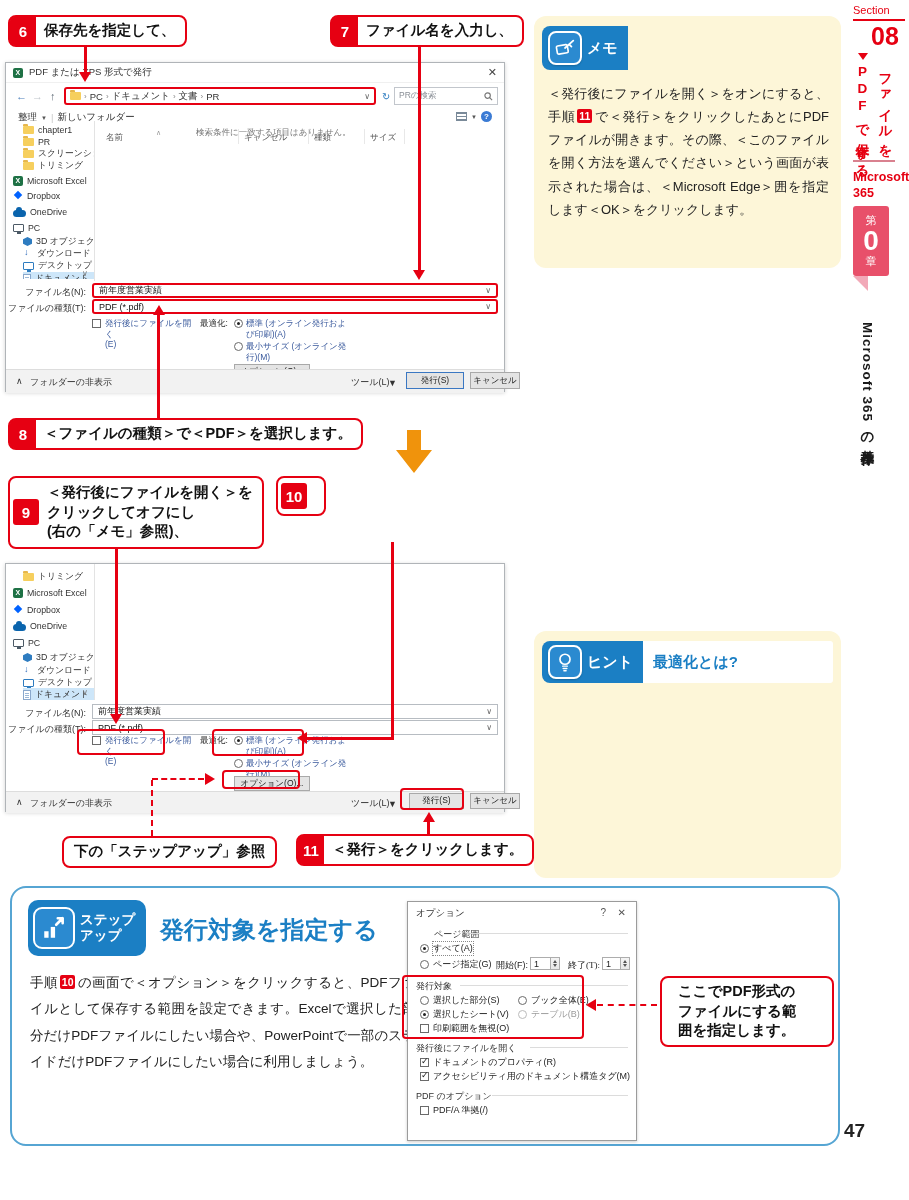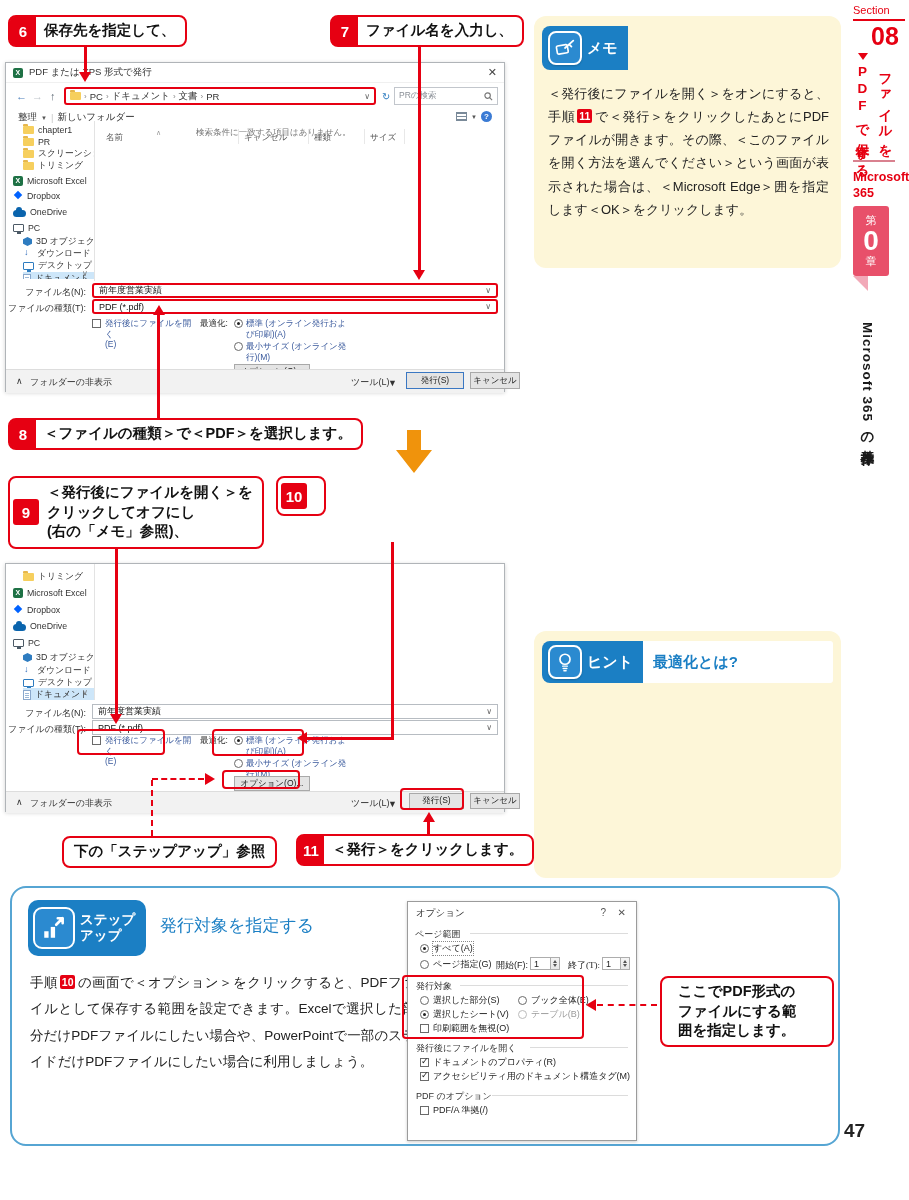--- a/index.html
+++ b/index.html
@@ -105,21 +105,21 @@
     font-size:10.5px;font-weight:bold;min-width:15px;height:14px;border-radius:2px;padding:0 2px;
     vertical-align:1px;margin:0 2px;}
 
   
   .stepup{position:absolute;background:#fff;border:2.5px solid #56a5d3;border-radius:16px;z-index:5;}
   .su-label{position:absolute;left:16px;top:12px;width:118px;height:56px;background:var(--blue);
     border-radius:10px;color:#fff;font-weight:bold;font-size:13.5px;line-height:1.2;
     display:flex;align-items:center;gap:5px;padding-left:5px;}
   .su-ico{width:42px;height:42px;background:#2b8ad0;border:2px solid #fff;border-radius:9px;
     display:flex;align-items:center;justify-content:center;flex:0 0 auto;}
-  .su-title{position:absolute;left:148px;top:26px;color:var(--blue);font-weight:normal;font-size:17px;}
+  .su-title{position:absolute;left:148px;top:26px;color:var(--blue);font-weight:bold;font-size:24px;}
   .su-body{position:absolute;left:18px;top:82px;width:386px;font-size:13.5px;line-height:1.95;color:#222;text-align:justify;}
 
   
   .optdlg{position:absolute;background:#fff;border:1px solid #9b9b9b;box-shadow:0 1px 3px rgba(0,0,0,.2);z-index:10;font-size:9px;color:#222;}
   .od-title{position:absolute;left:8px;top:5px;font-size:9.5px;color:#333;}
   .od-x{position:absolute;top:5px;color:#555;font-size:10px;}
   .od-group{position:absolute;font-size:9px;color:#333;}
   .gline{position:absolute;height:1px;background:#dcdcdc;}
   .od-item{position:absolute;display:flex;align-items:center;gap:4px;font-size:9px;color:#222;white-space:nowrap;}
   .od-item .rdo{width:9px;height:9px;border:1px solid #6a6a6a;border-radius:50%;position:relative;flex:0 0 auto;background:#fff;}
@@ -486,21 +486,21 @@
     <div class="su-body">
       <span>手順</span><span class="ibadge">10</span><span>の画面で＜オプション＞をクリックすると、PDFファイルとして保存する範囲を設定できます。Excelで選択した部分だけPDFファイルにしたい場合や、PowerPointで一部のスライドだけPDFファイルにしたい場合に利用しましょう。</span>
     </div>
   </div>
 
   <div class="optdlg" style="left:407px;top:901px;width:230px;height:240px;">
     <span class="od-title">オプション</span>
     <span class="od-x" style="right:30px;">?</span>
     <span class="od-x" style="right:10px;">✕</span>
 
-    <span class="od-group" style="left:7px;top:26px;">ページ範囲</span>
+    <span class="od-group" style="left:26px;top:26px;">ページ範囲</span>
     <div class="gline" style="left:62px;top:31px;width:158px;"></div>
     <div class="od-item" style="left:12px;top:40px;">
       <span class="rdo on"></span>
         <span class="focusbox">すべて(A)</span>
     </div>
     <div class="od-item" style="left:12px;top:56px;">
       <span class="rdo"></span>
         <span>ページ指定(G)</span>
     </div>
     <span class="od-item" style="left:88px;top:57px;">開始(F):</span>

